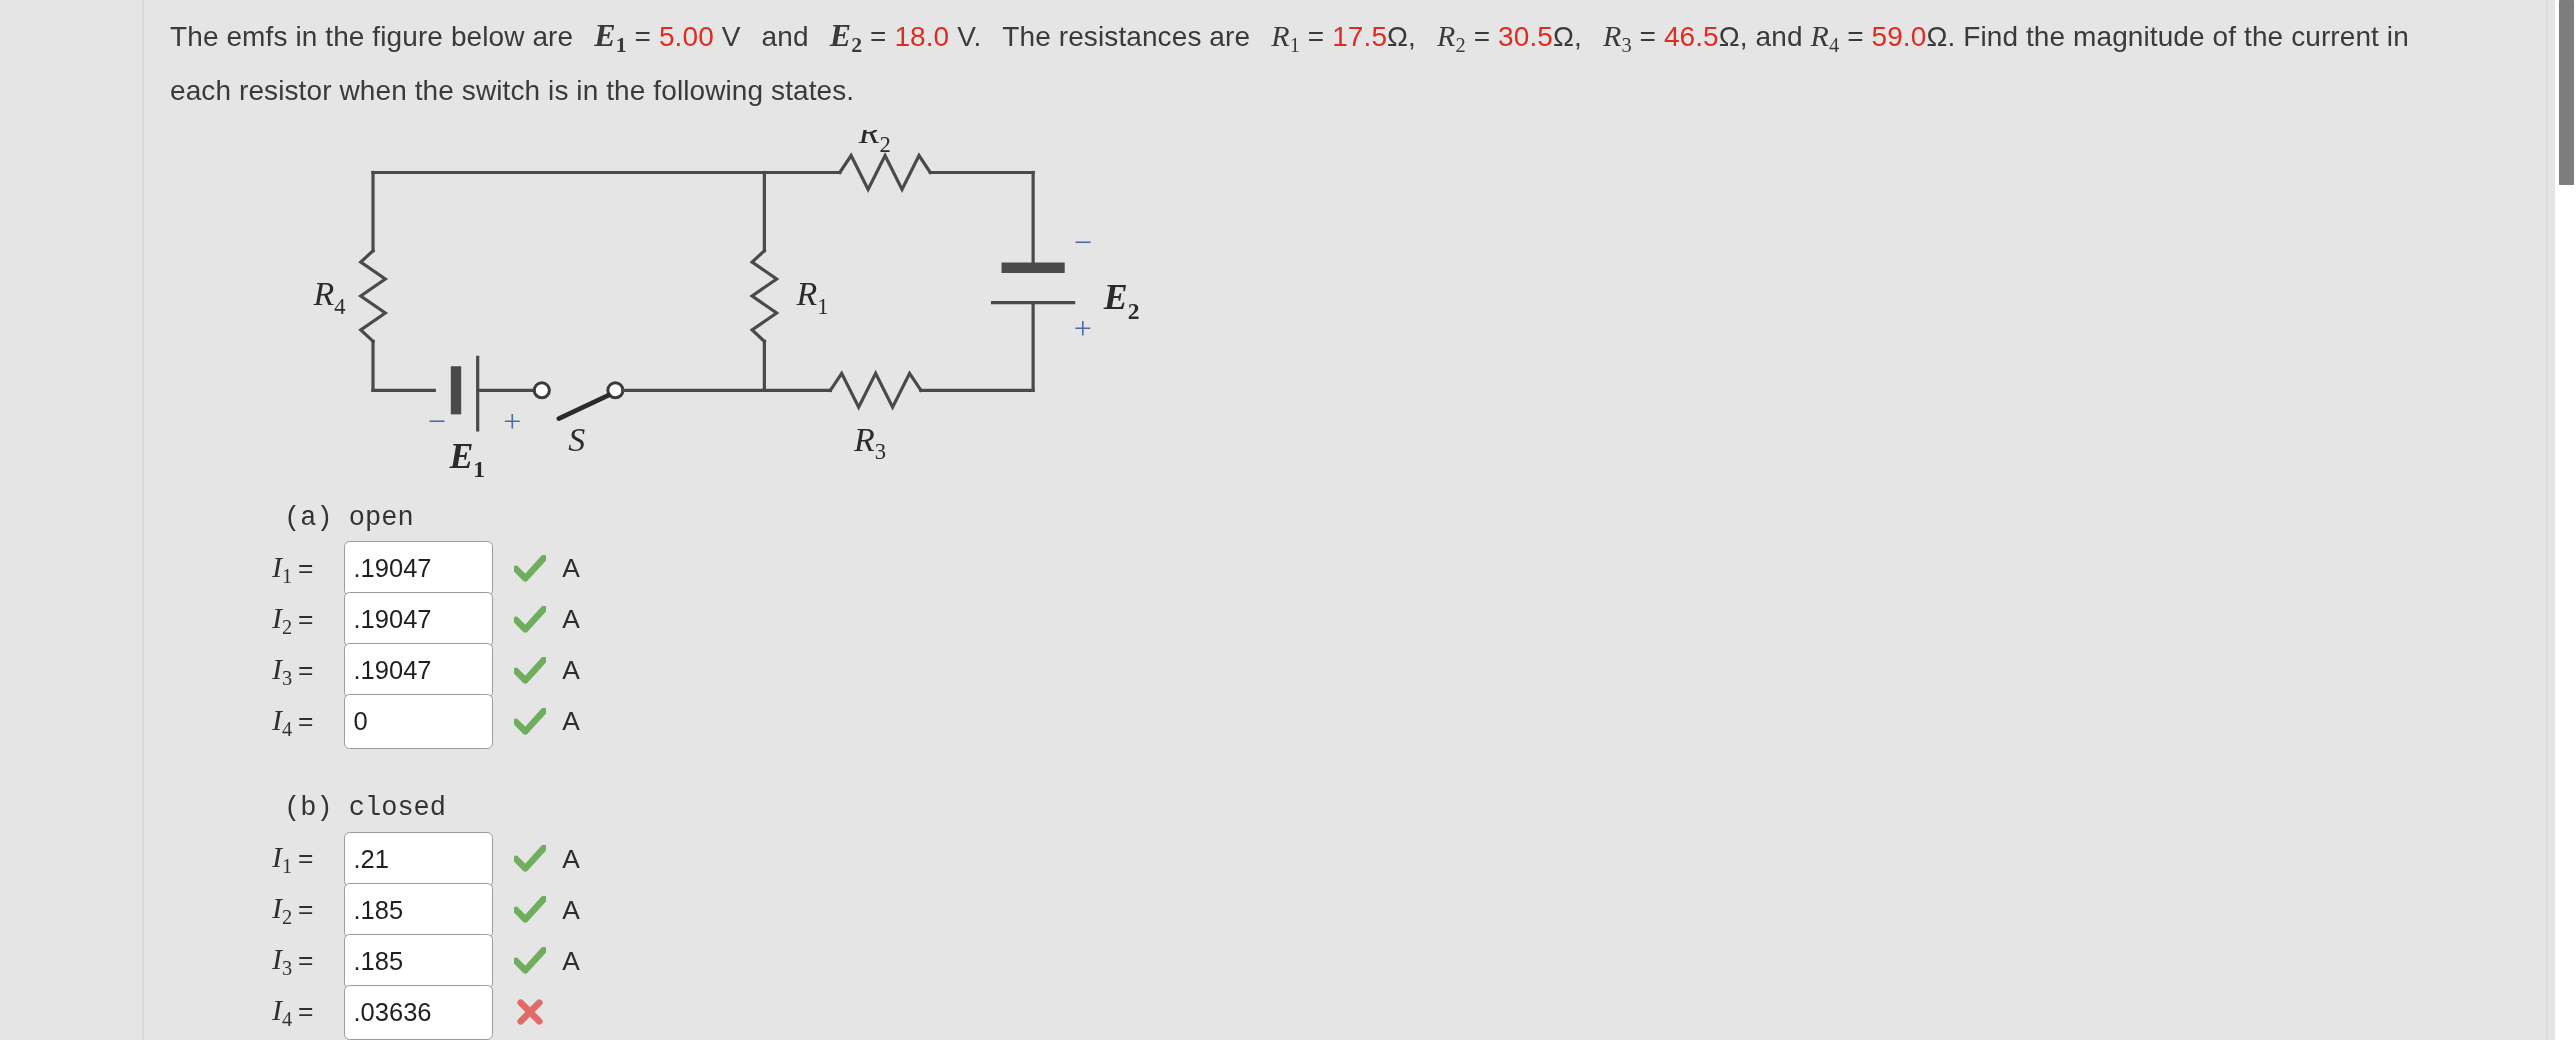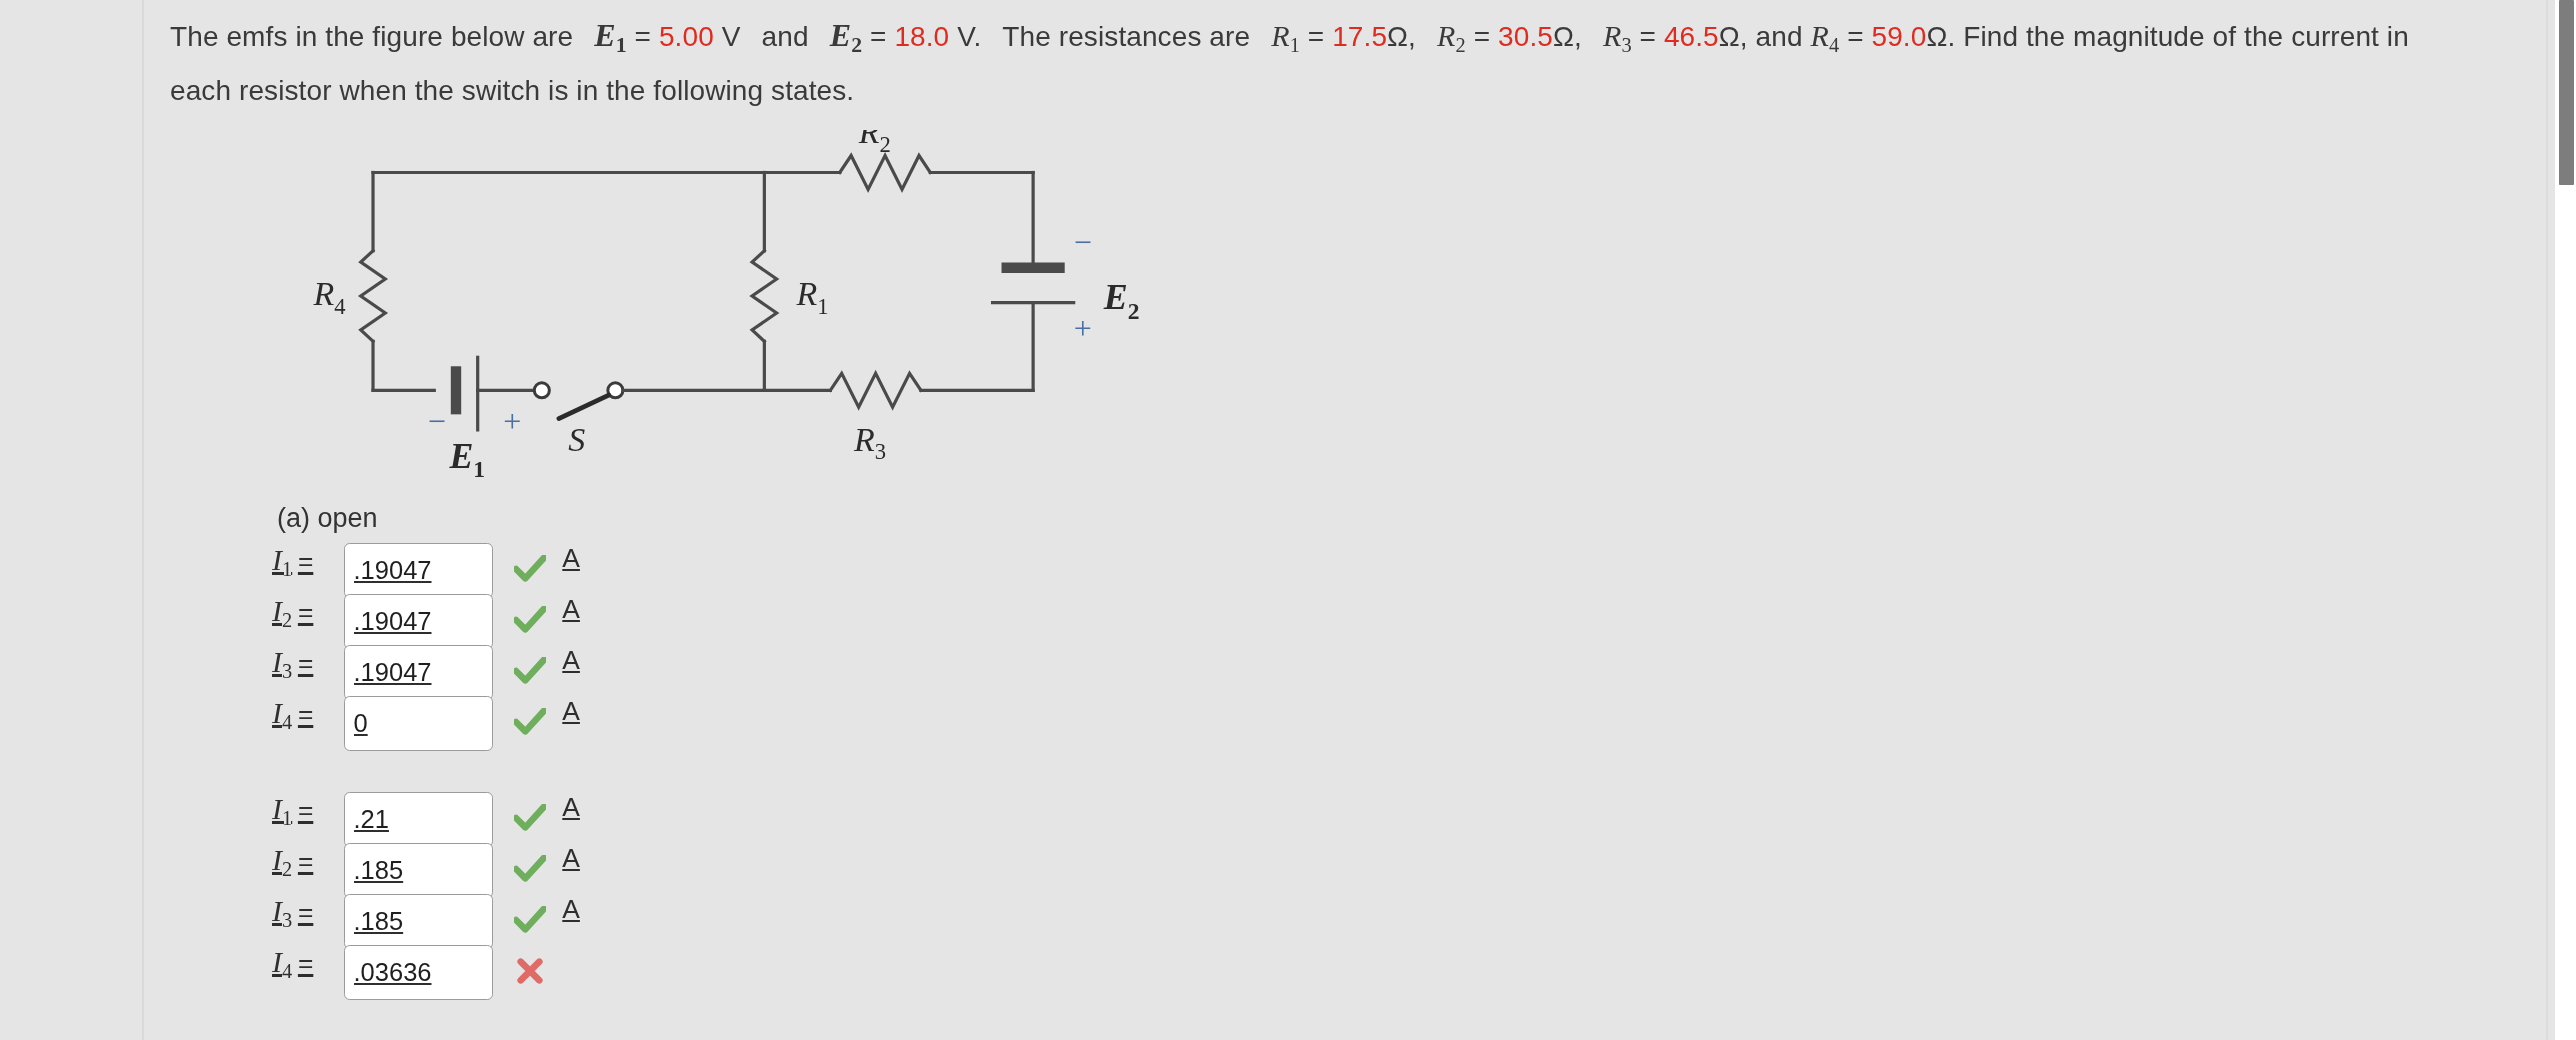--- a/index.html
+++ b/index.html
@@ -101,27 +101,28 @@
     margin-left: 102px;
   }
   .section-a { margin-top: 22.6px; }
   .section-b { margin-top: 45px; }
 
   .section-title {
     font-size: 27px;
     color: #333;
     line-height: 32px;
     margin-bottom: 9.4px;
-    margin-left: 5px;
+    margin-left: 12px;
+    font-family: Liberation Mono, monospace;
   }
 
   .ans-row {
     display: flex;
+    align-items: center;
     height: 51px;
-    text-decoration: underline;
   }
   .ans-label {
     width: 72px;
     text-align: left;
     font-family: "Liberation Serif", serif;
     font-style: italic;
     font-size: 30px;
     color: #303030;
     white-space: nowrap;
   }
@@ -298,20 +299,21 @@
         <div class="mark">
           <svg width="32" height="28" viewBox="0 0 34 30">
               <path d="M2 15 L12 25 L32 3" fill="none" stroke="#6fae5c" stroke-width="7" stroke-linecap="round" stroke-linejoin="round"></path>
             </svg>
         </div>
         <div class="unit">A</div>
       </div>
     </div>
 
     <div class="section section-b">
+      <div class="section-title">(b) closed</div>
 
       <div class="ans-row">
         <div class="ans-label"><span>I</span><span class="sub">1</span><span class="eq">=</span></div>
         <input class="ans-input" type="text" value=".21" style="">
         <div class="mark">
           <svg width="32" height="28" viewBox="0 0 34 30">
               <path d="M2 15 L12 25 L32 3" fill="none" stroke="#6fae5c" stroke-width="7" stroke-linecap="round" stroke-linejoin="round"></path>
             </svg>
         </div>
         <div class="unit">A</div>

